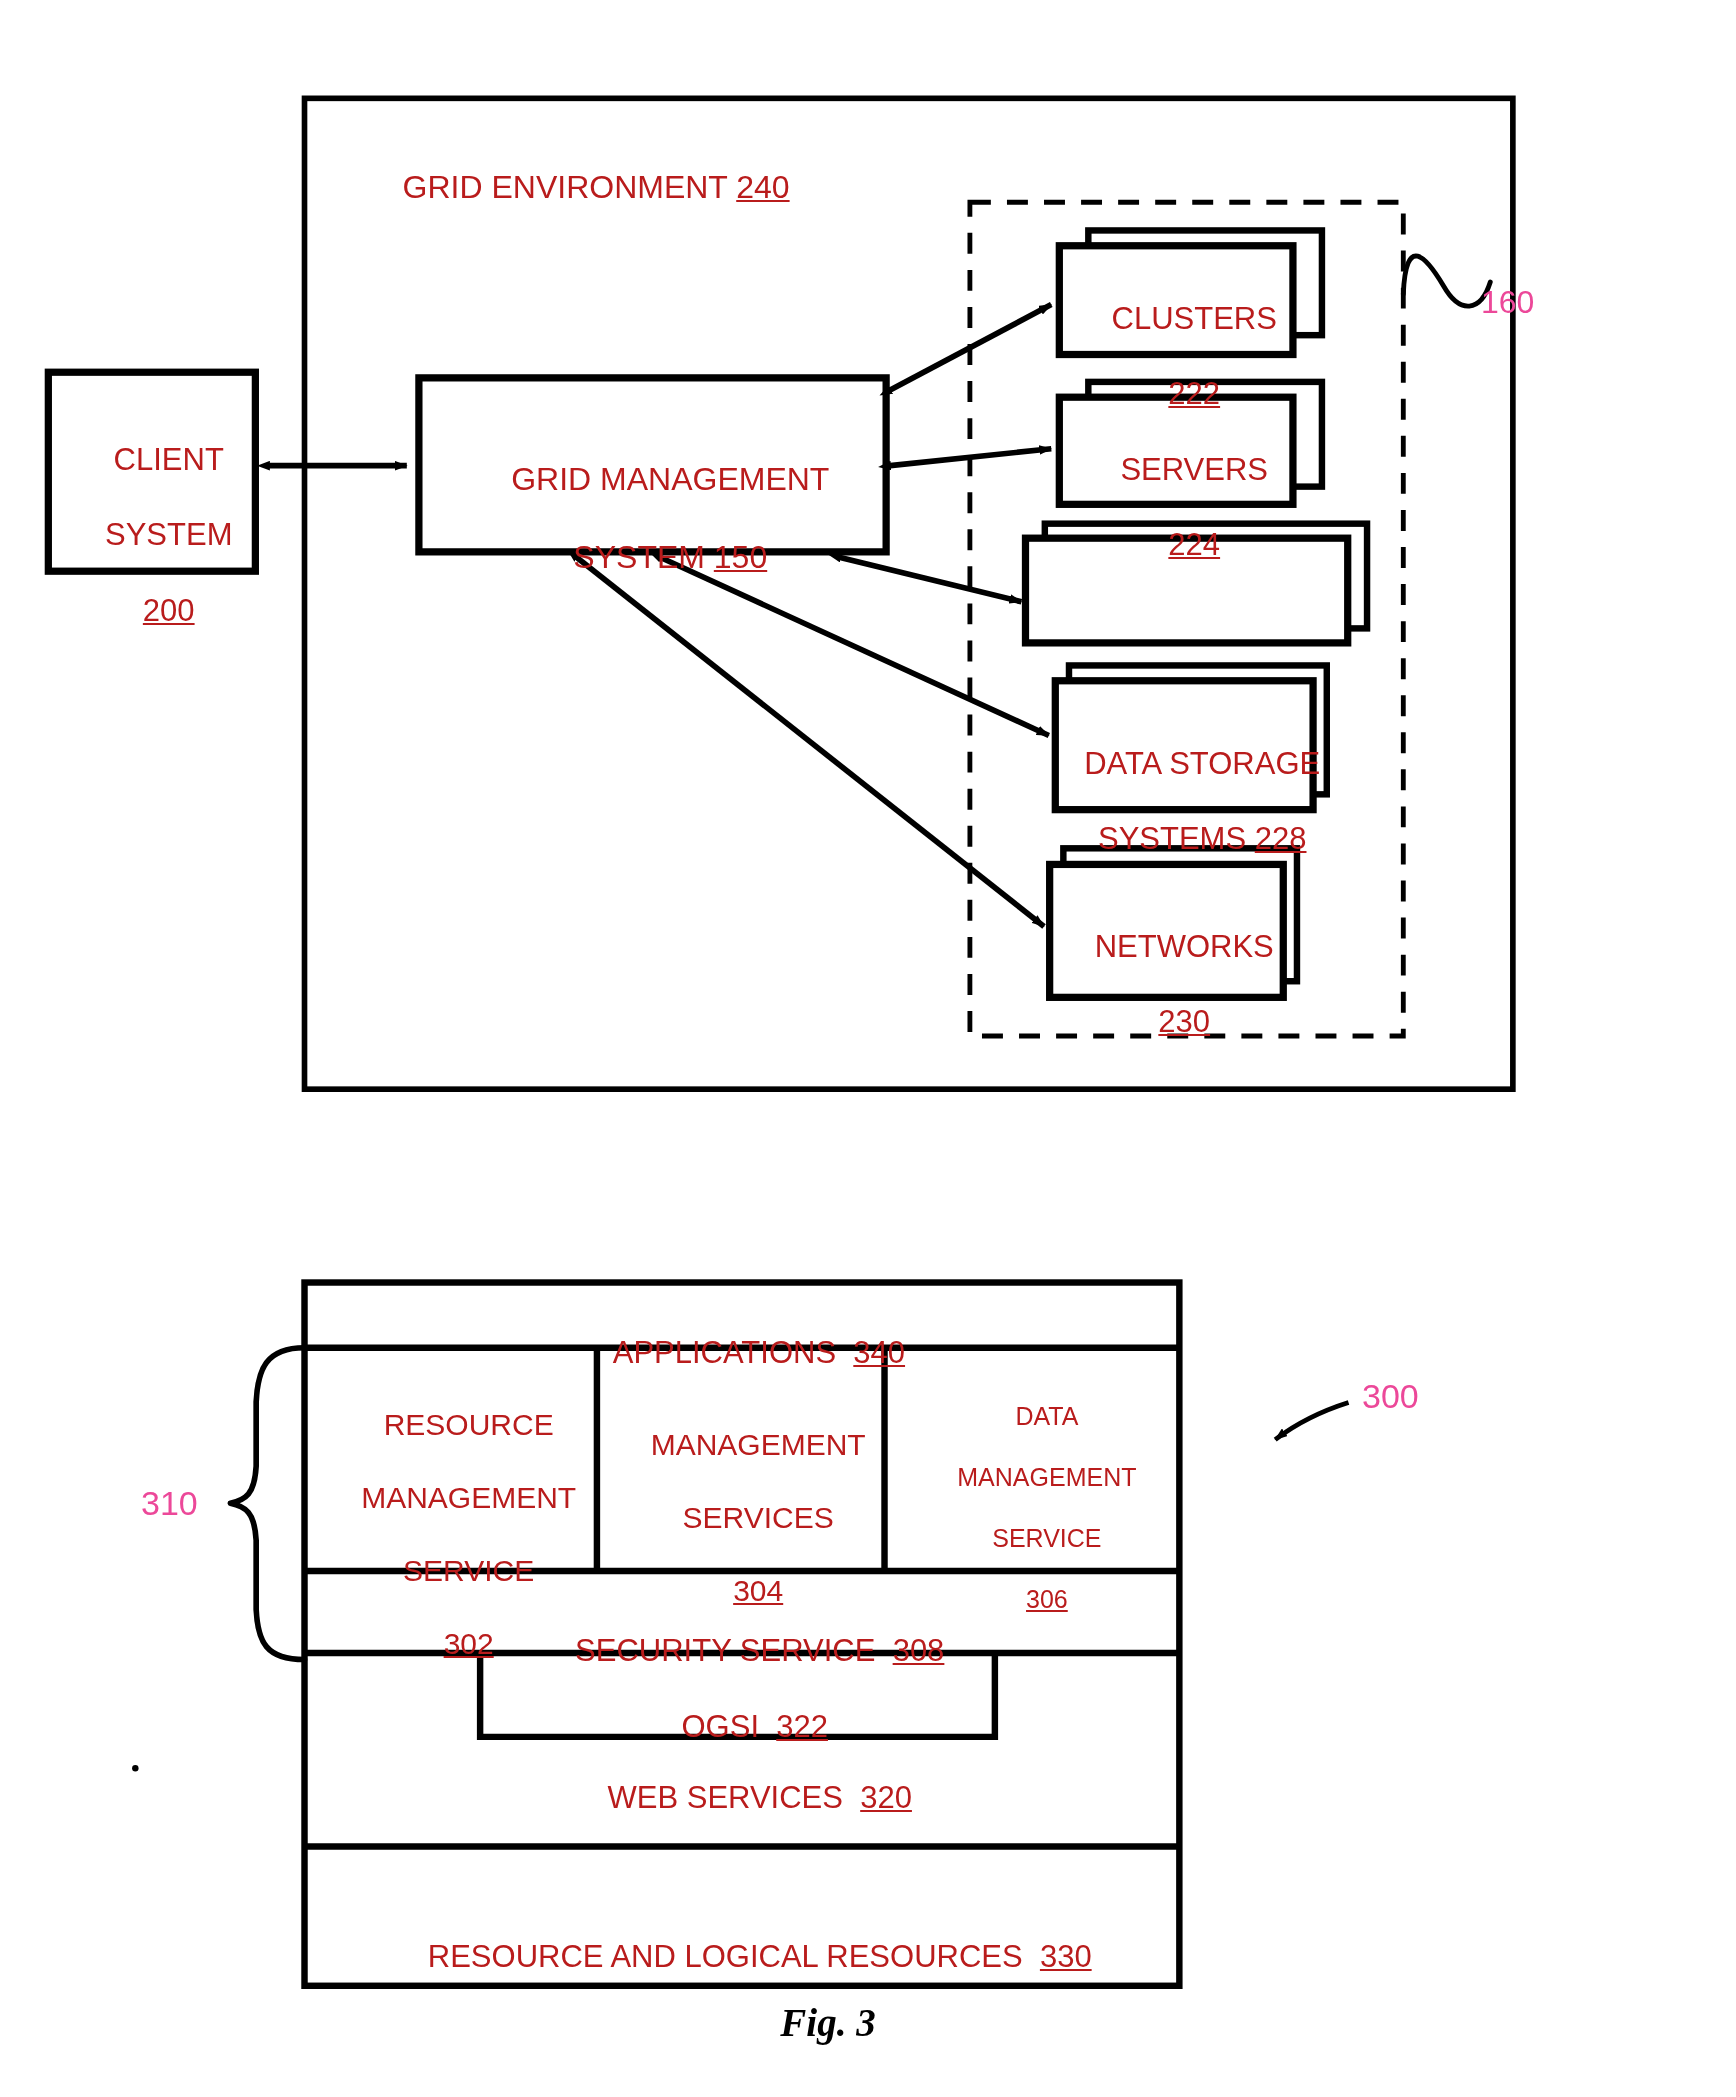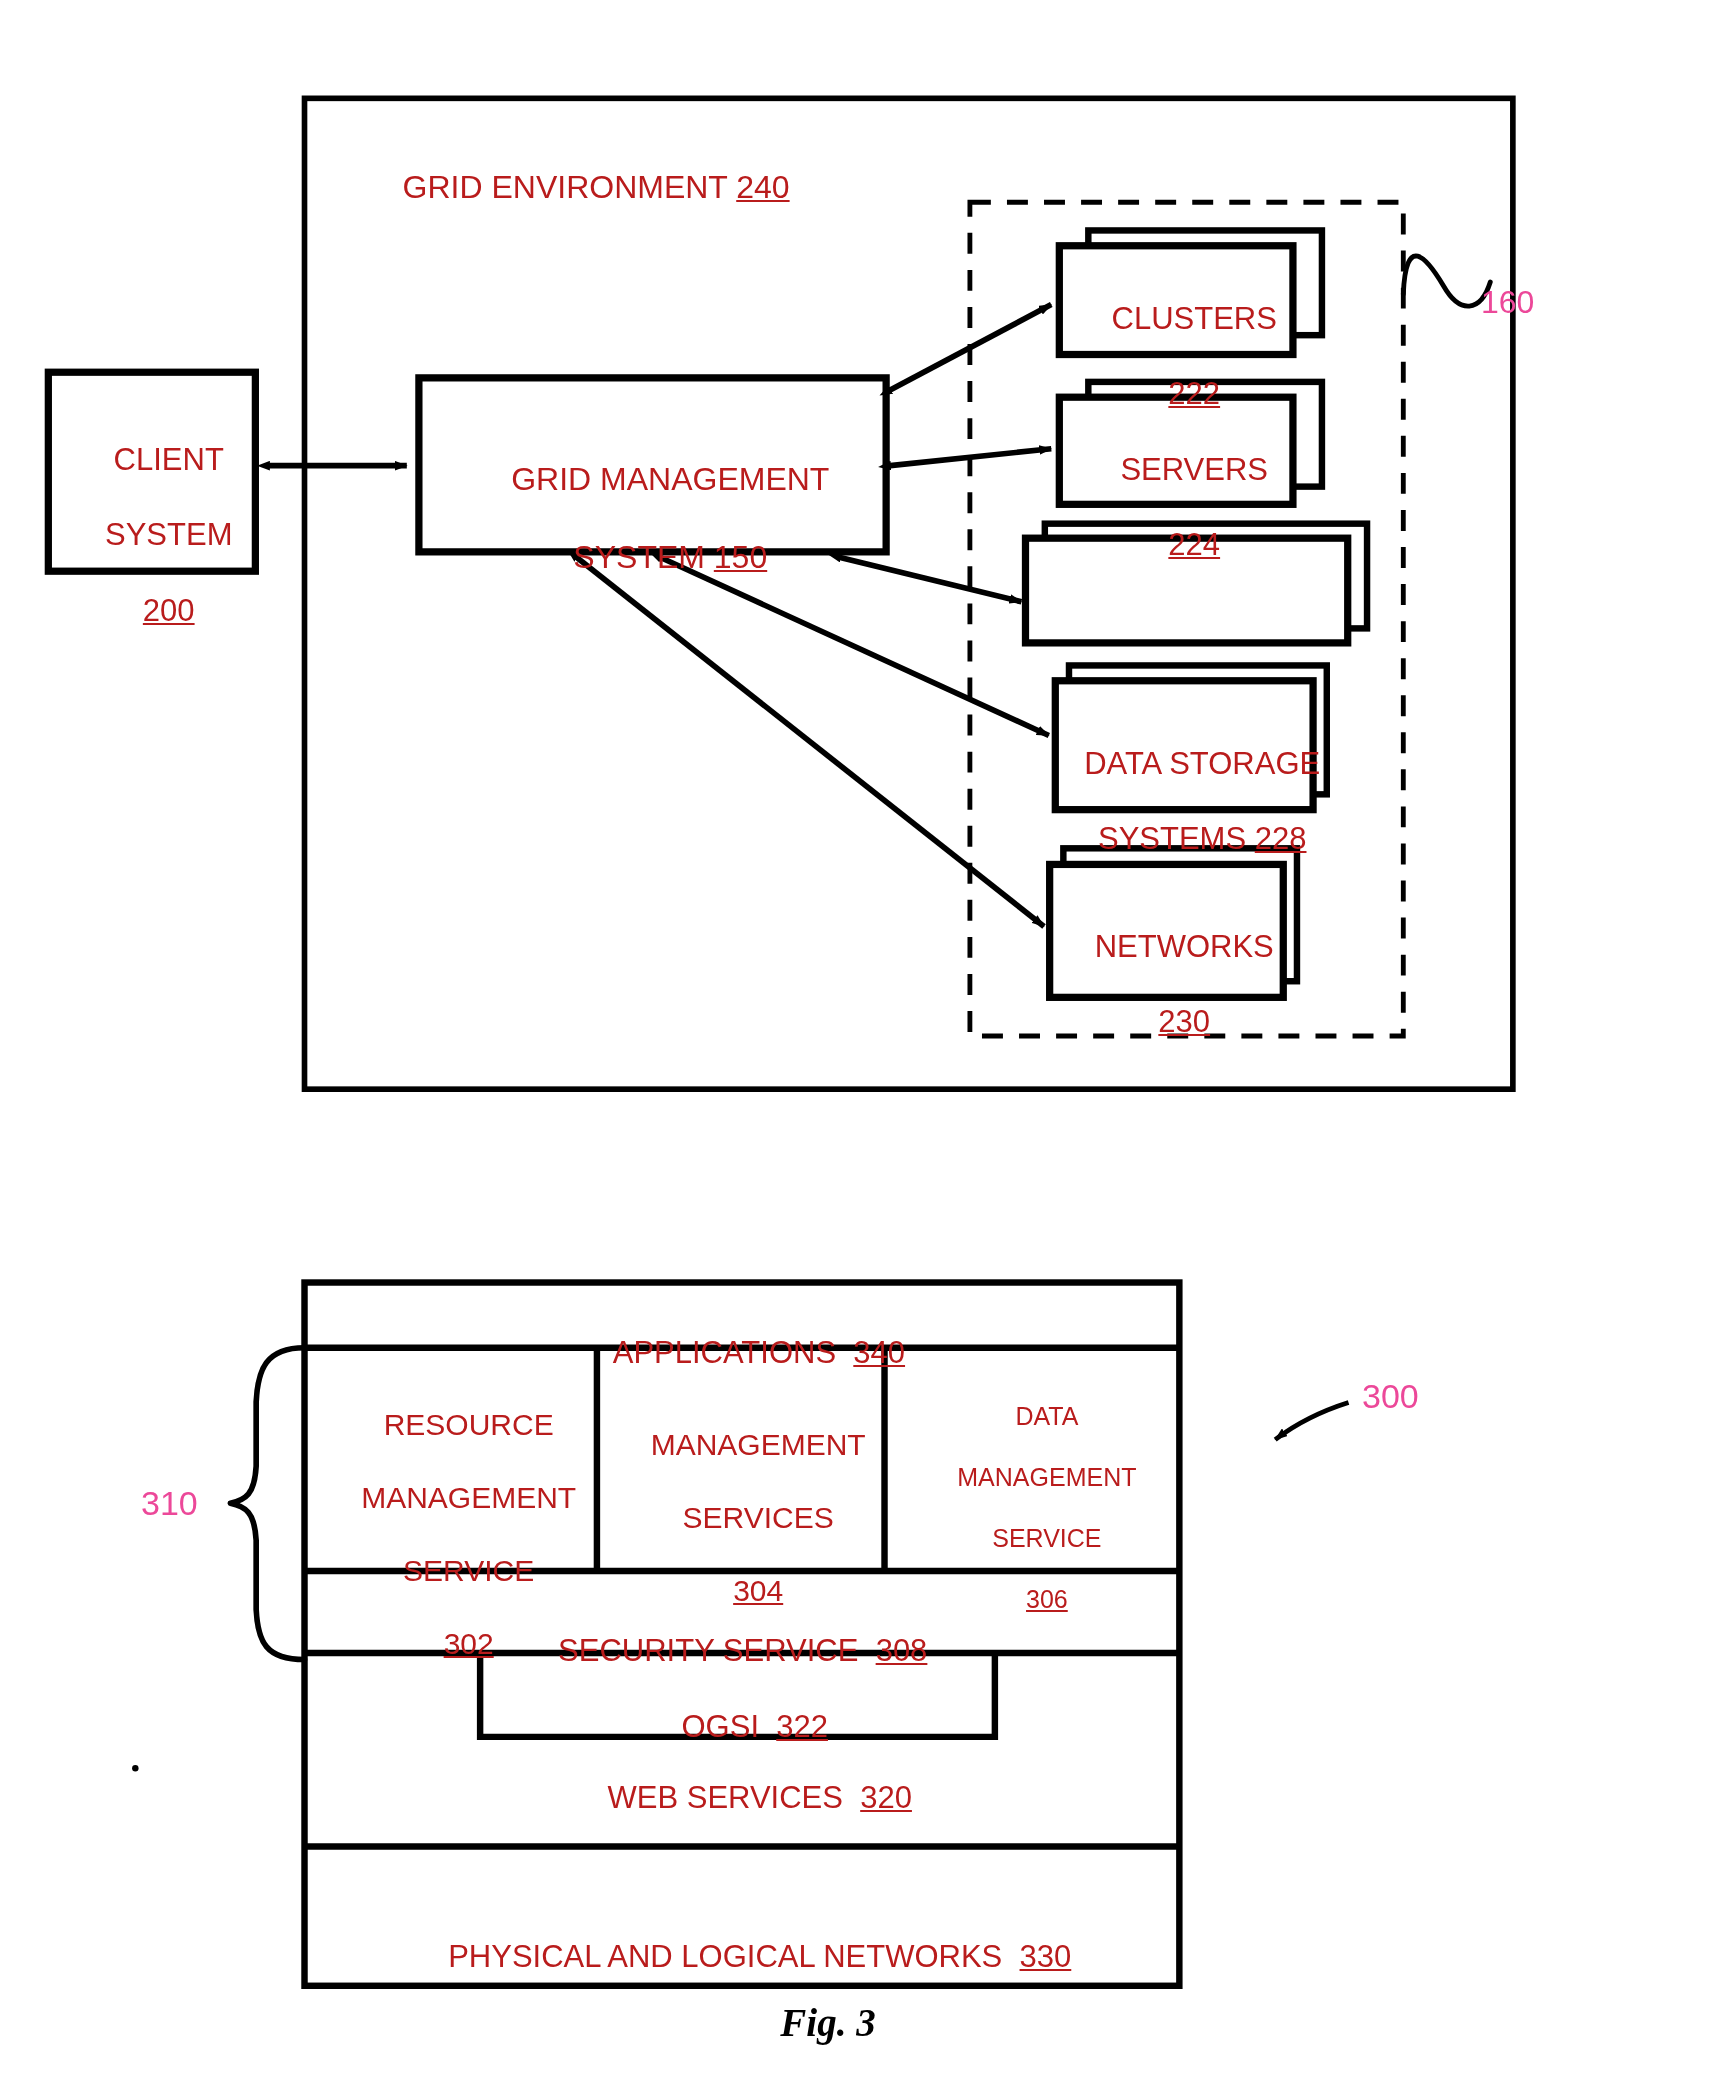--- a/index.html
+++ b/index.html
@@ -190,34 +190,34 @@
     <span class="ref">304</span>
   </div>
 
   <div class="txt" style="left:888px; top:1370px; width:290px; font-size:25px;">
     <span>DATA</span><br>
     <span>MANAGEMENT</span><br>
     <span>SERVICE</span><br>
     <span class="ref">306</span>
   </div>
 
-  <div class="txt" style="left:288px; top:1594px; width:875px; font-size:31px;">
+  <div class="txt" style="left:305px; top:1594px; width:875px; font-size:31px;">
     <span>SECURITY SERVICE</span><span>  </span><span class="ref">308</span>
   </div>
 
   <div class="txt" style="left:480px; top:1670px; width:515px; font-size:31px;">
     <span>OGSI</span><span>  </span><span class="ref">322</span>
   </div>
 
   <div class="txt" style="left:305px; top:1741px; width:875px; font-size:31px;">
     <span>WEB SERVICES</span><span>  </span><span class="ref">320</span>
   </div>
 
   <div class="txt" style="left:305px; top:1900px; width:875px; font-size:31px;">
-    <span>PHYSICAL AND LOGICAL NETWORKS</span><span>  </span><span class="ref">330</span>
+    <span>RESOURCE AND LOGICAL RESOURCES</span><span>  </span><span class="ref">330</span>
   </div>
 
   <div class="label-num" style="left:141px; top:1484px; font-size:34px;">310</div>
 
   <div class="label-num" style="left:1362px; top:1377px; font-size:34px;">300</div>
 
   <div class="fig-caption" style="left:667px; top:2000px; width:322px; font-size:39px;">Fig. 3</div>
 
 </div>
 

